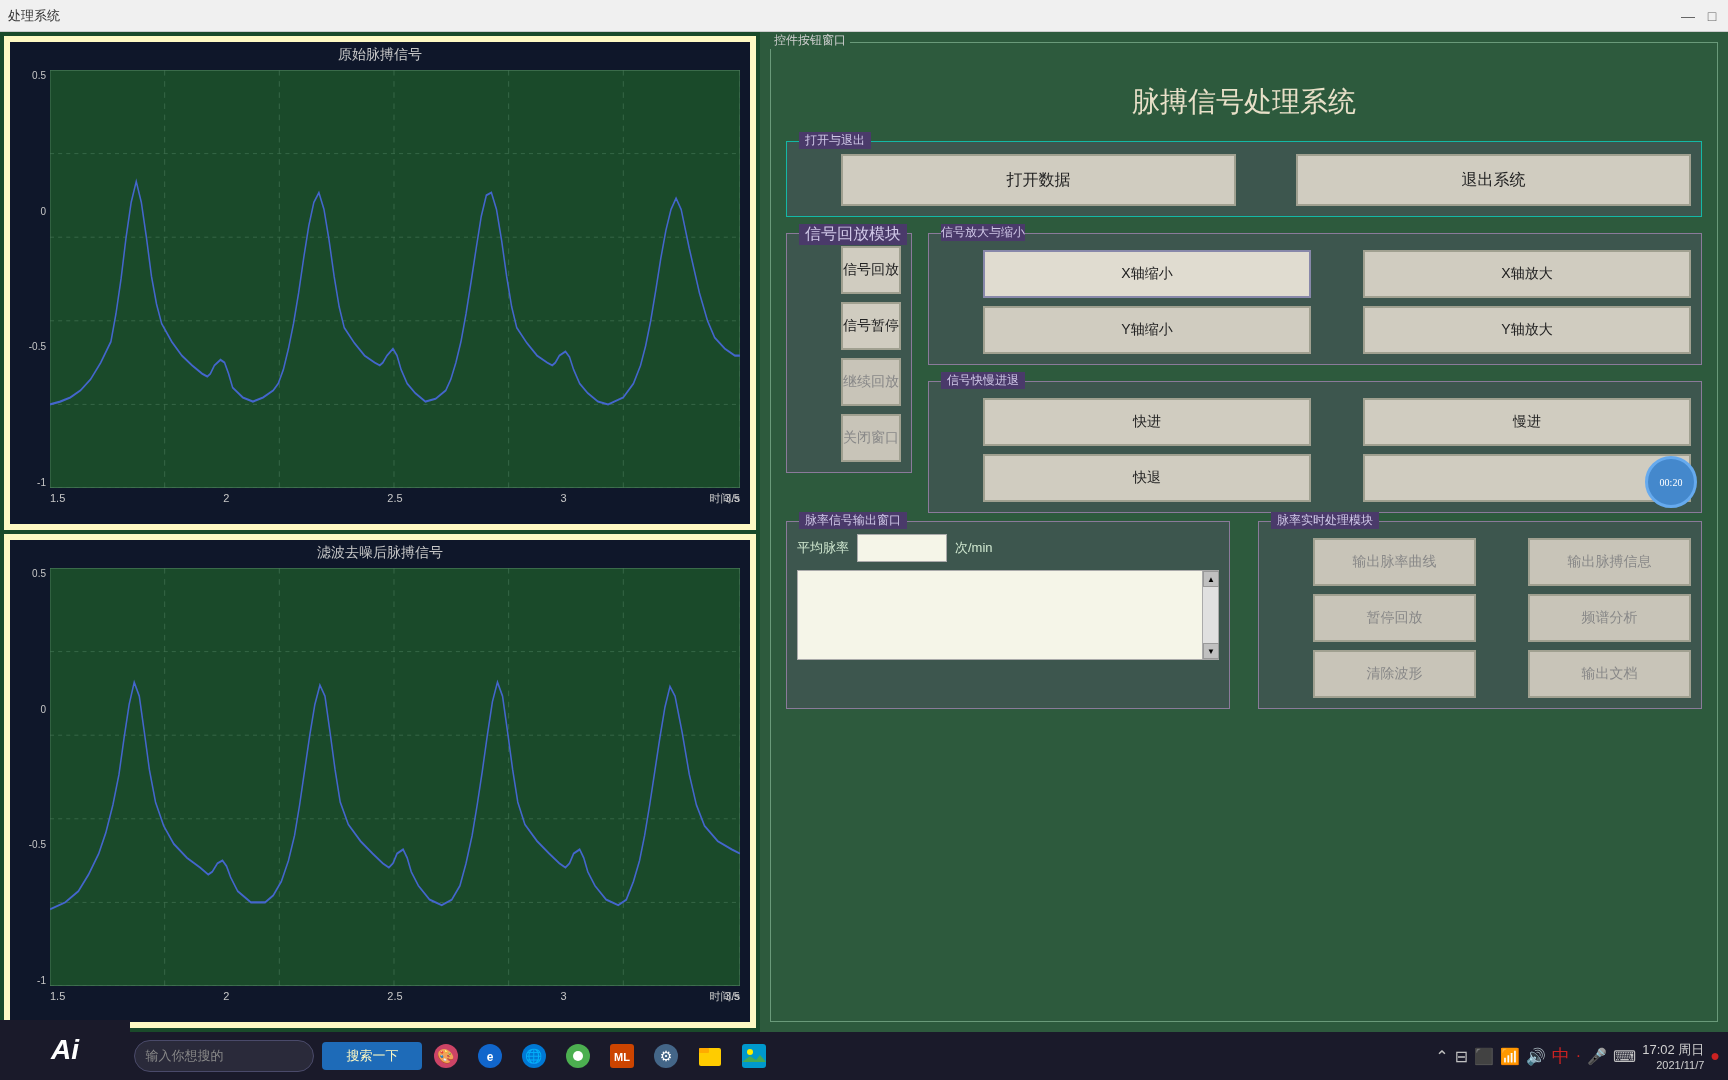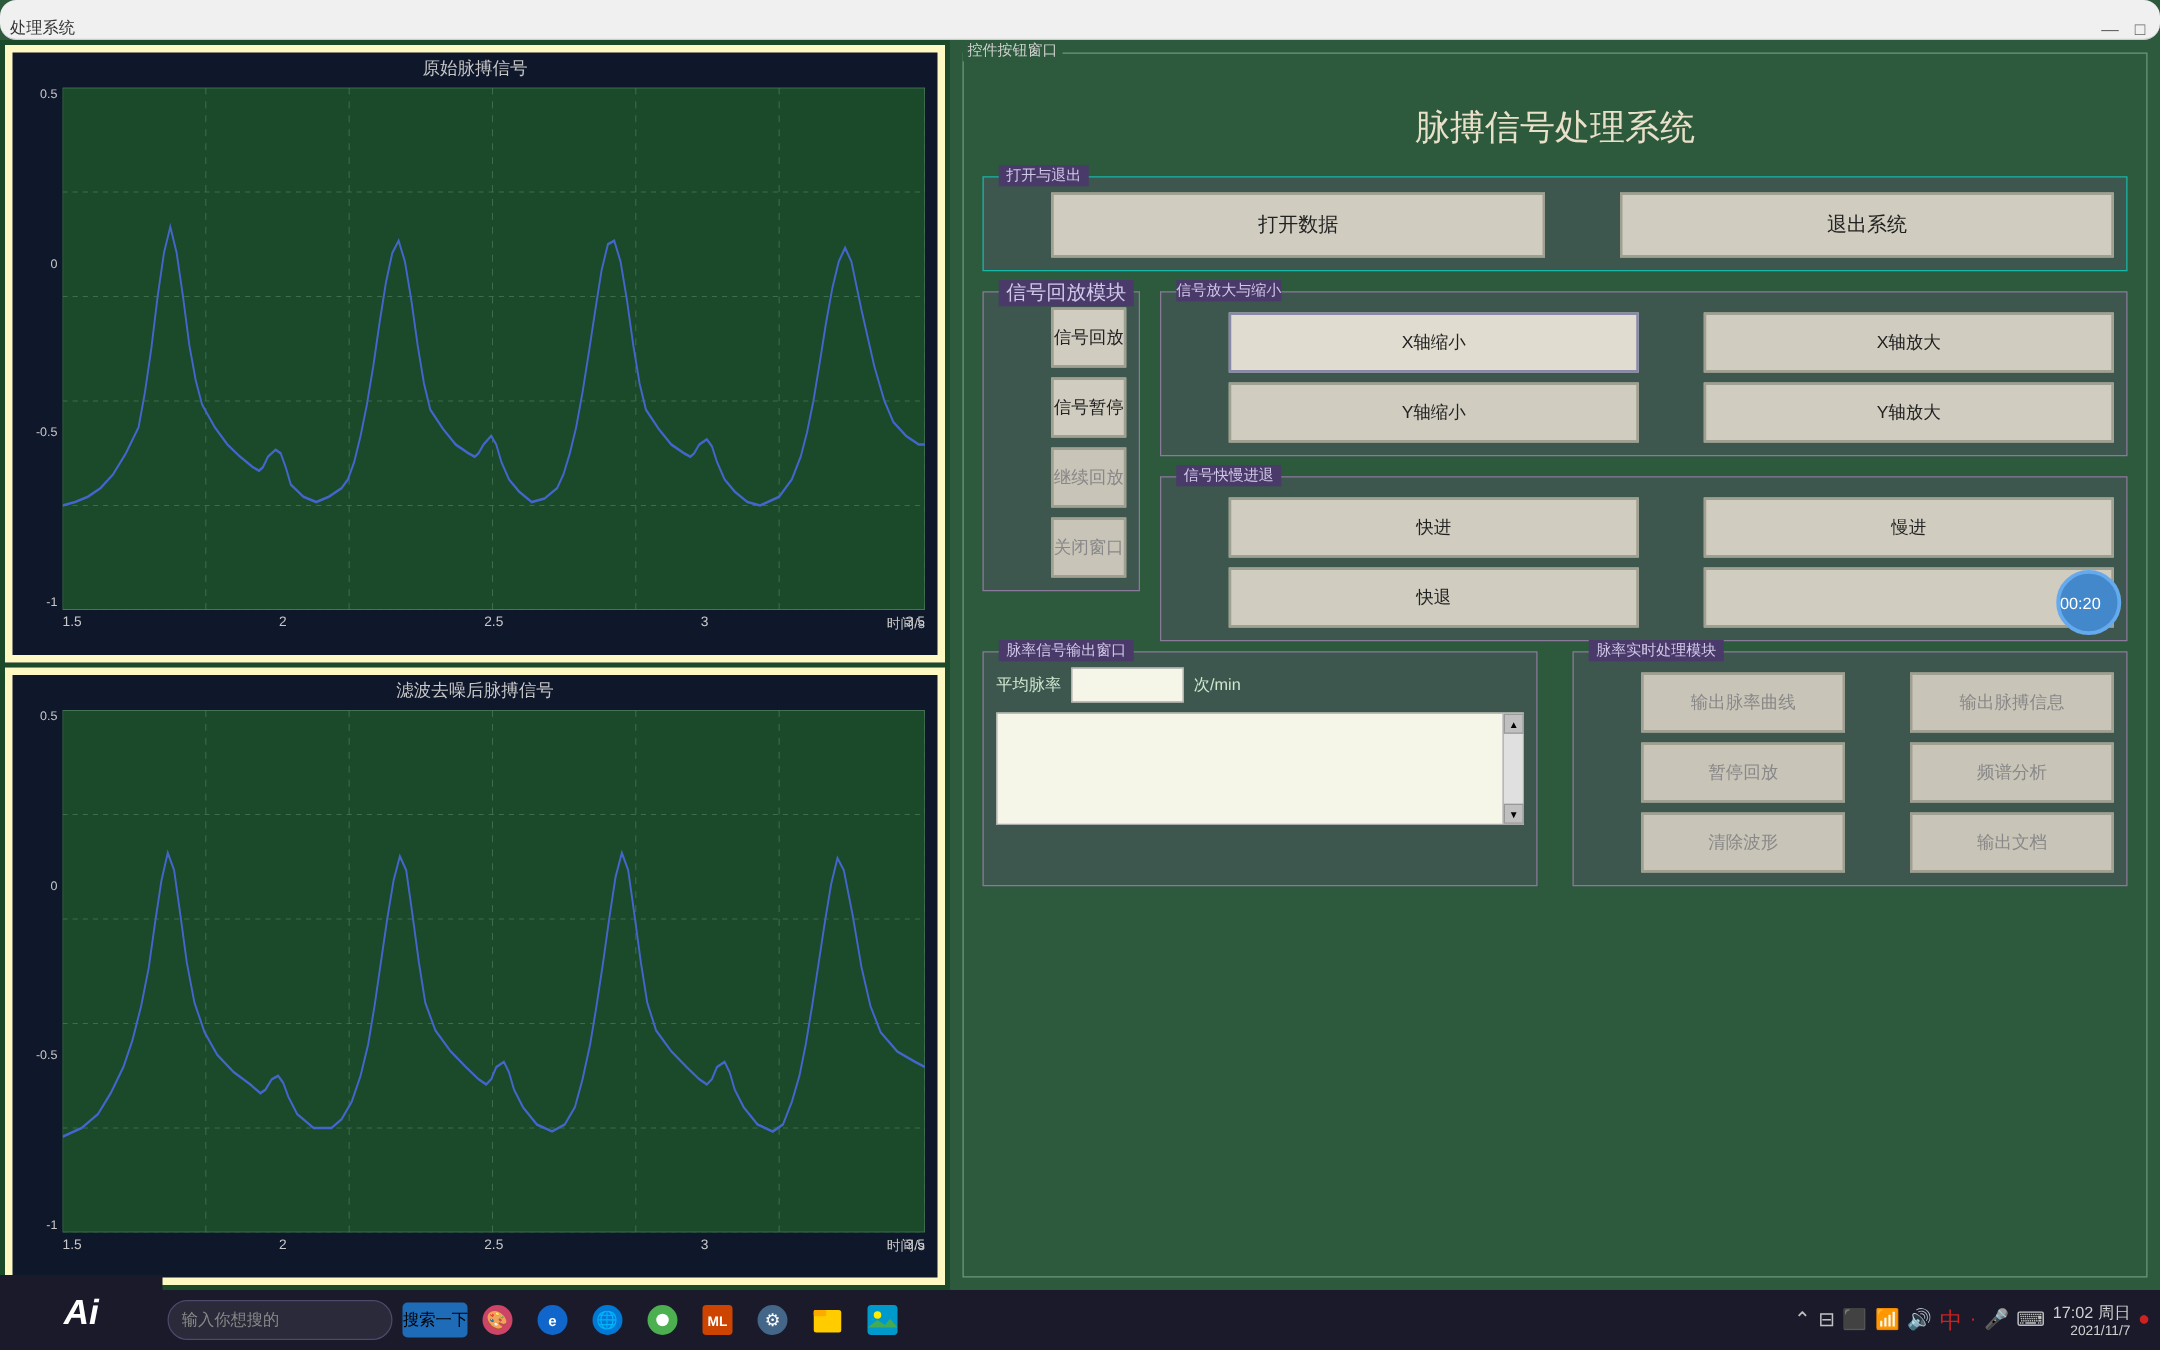--- a/index.html
+++ b/index.html
@@ -11,27 +11,26 @@
       background: #2d5a3d;
       position: relative;
     }
 
     
     .title-bar {
       width: 100%;
       height: 32px;
       background: #f0f0f0;
       display: flex;
-      align-items: flex-end;
+      align-items: center;
       padding: 0 8px;
       position: absolute;
       top: 0; left: 0;
       z-index: 10;
       border-bottom: 1px solid #ccc;
-      border-radius: 13px;
     }
     .title-bar-text {
       font-size: 13px;
       color: #333;
       flex: 1;
     }
     .title-bar-controls {
       display: flex;
       gap: 8px;
     }
@@ -294,27 +293,29 @@
       padding: 0 6px;
     }
 
     .timer-badge {
       position: absolute;
       width: 52px;
       height: 52px;
       background: #4488cc;
       border-radius: 50%;
       color: white;
-      font-size: 13px;
-      display: flex;
-      align-items: center;
+      font-size: 10px;
+      display: flex;
+      align-items: center;
+      justify-content: center;
       z-index: 5;
       border: 3px solid #66aaee;
       bottom: -8px;
       right: -8px;
+      font-family: Liberation Serif, serif;
     }
 
     
     .bottom-sections {
       display: flex;
       gap: 28px;
       margin-top: 8px;
     }
 
     .pulse-rate-section {
@@ -471,23 +472,23 @@
       align-items: center;
       padding: 0 10px;
       border-radius: 16px;
       color: #c0c0c0;
       font-size: 13px;
       min-width: 180px;
     }
 
     .search-btn-taskbar {
       background: #1e6bb8;
-      color: #000000;
+      color: #fef9c3;
       border: none;
-      padding: 4px 0;
+      padding: 4px 24px;
       font-size: 13px;
       cursor: pointer;
       border-radius: 4px;
       margin-left: 4px;
       height: 28px;
     }
 
     .taskbar-app {
       width: 40px;
       height: 40px;

